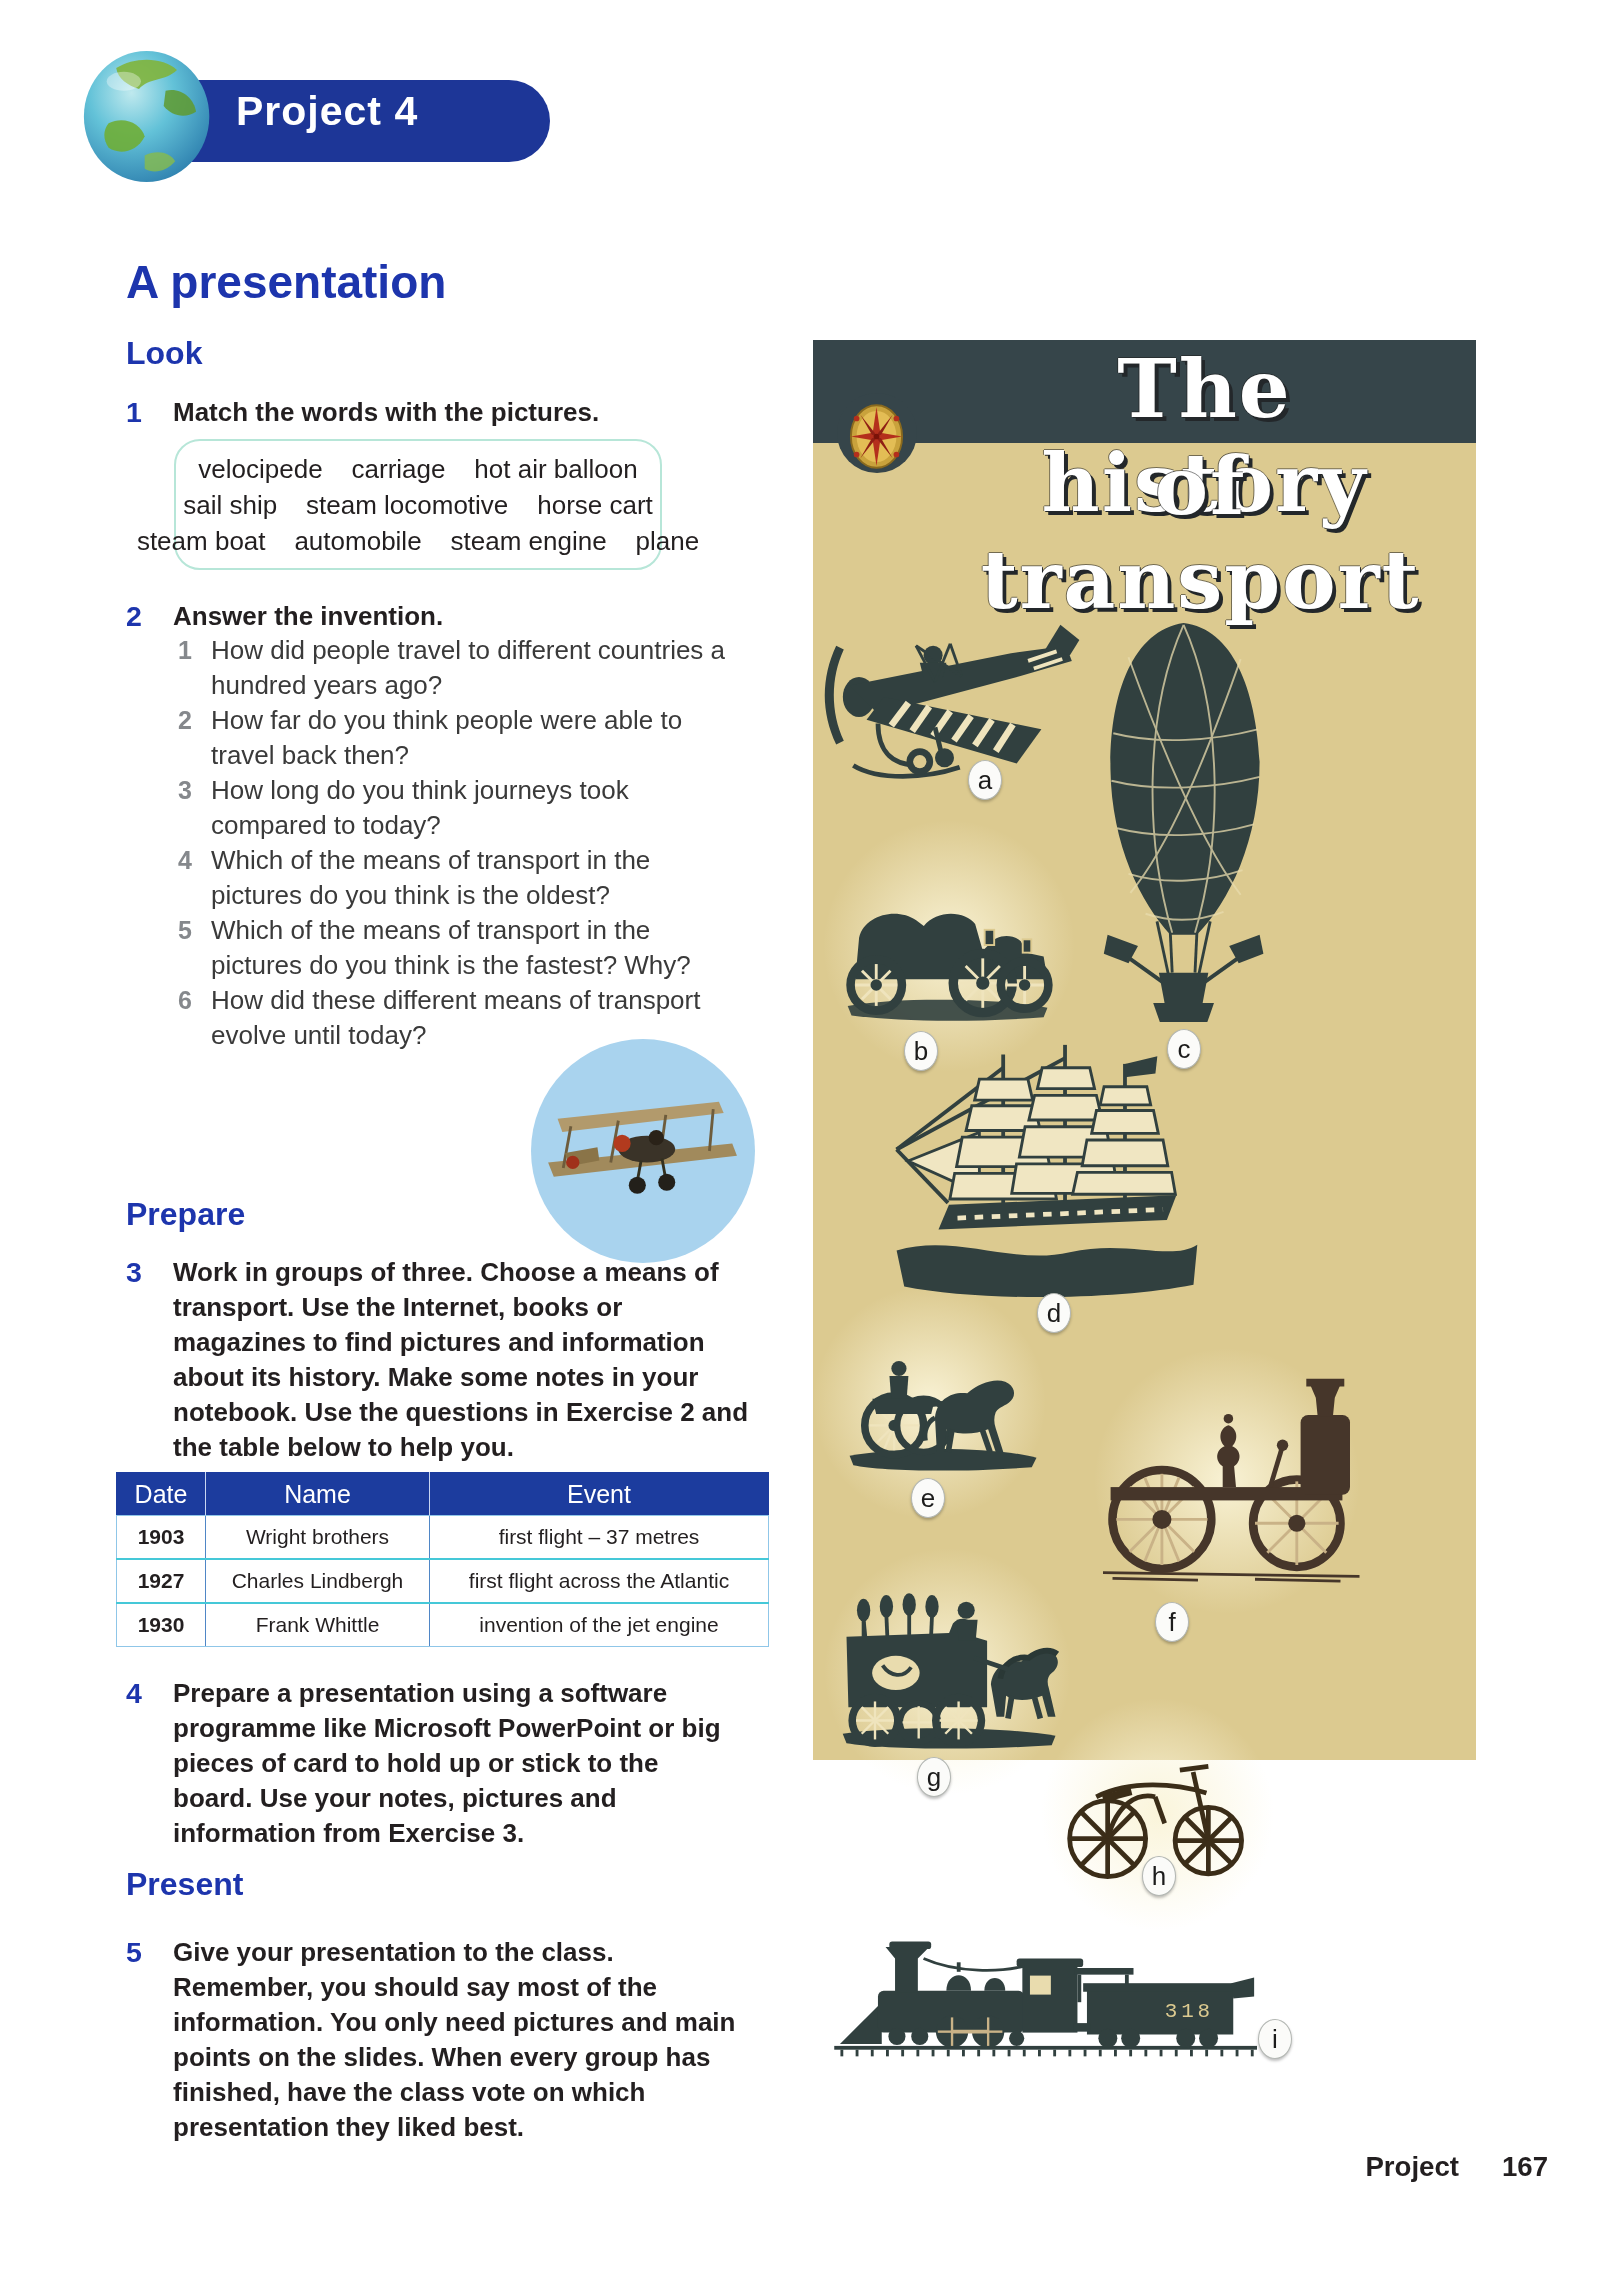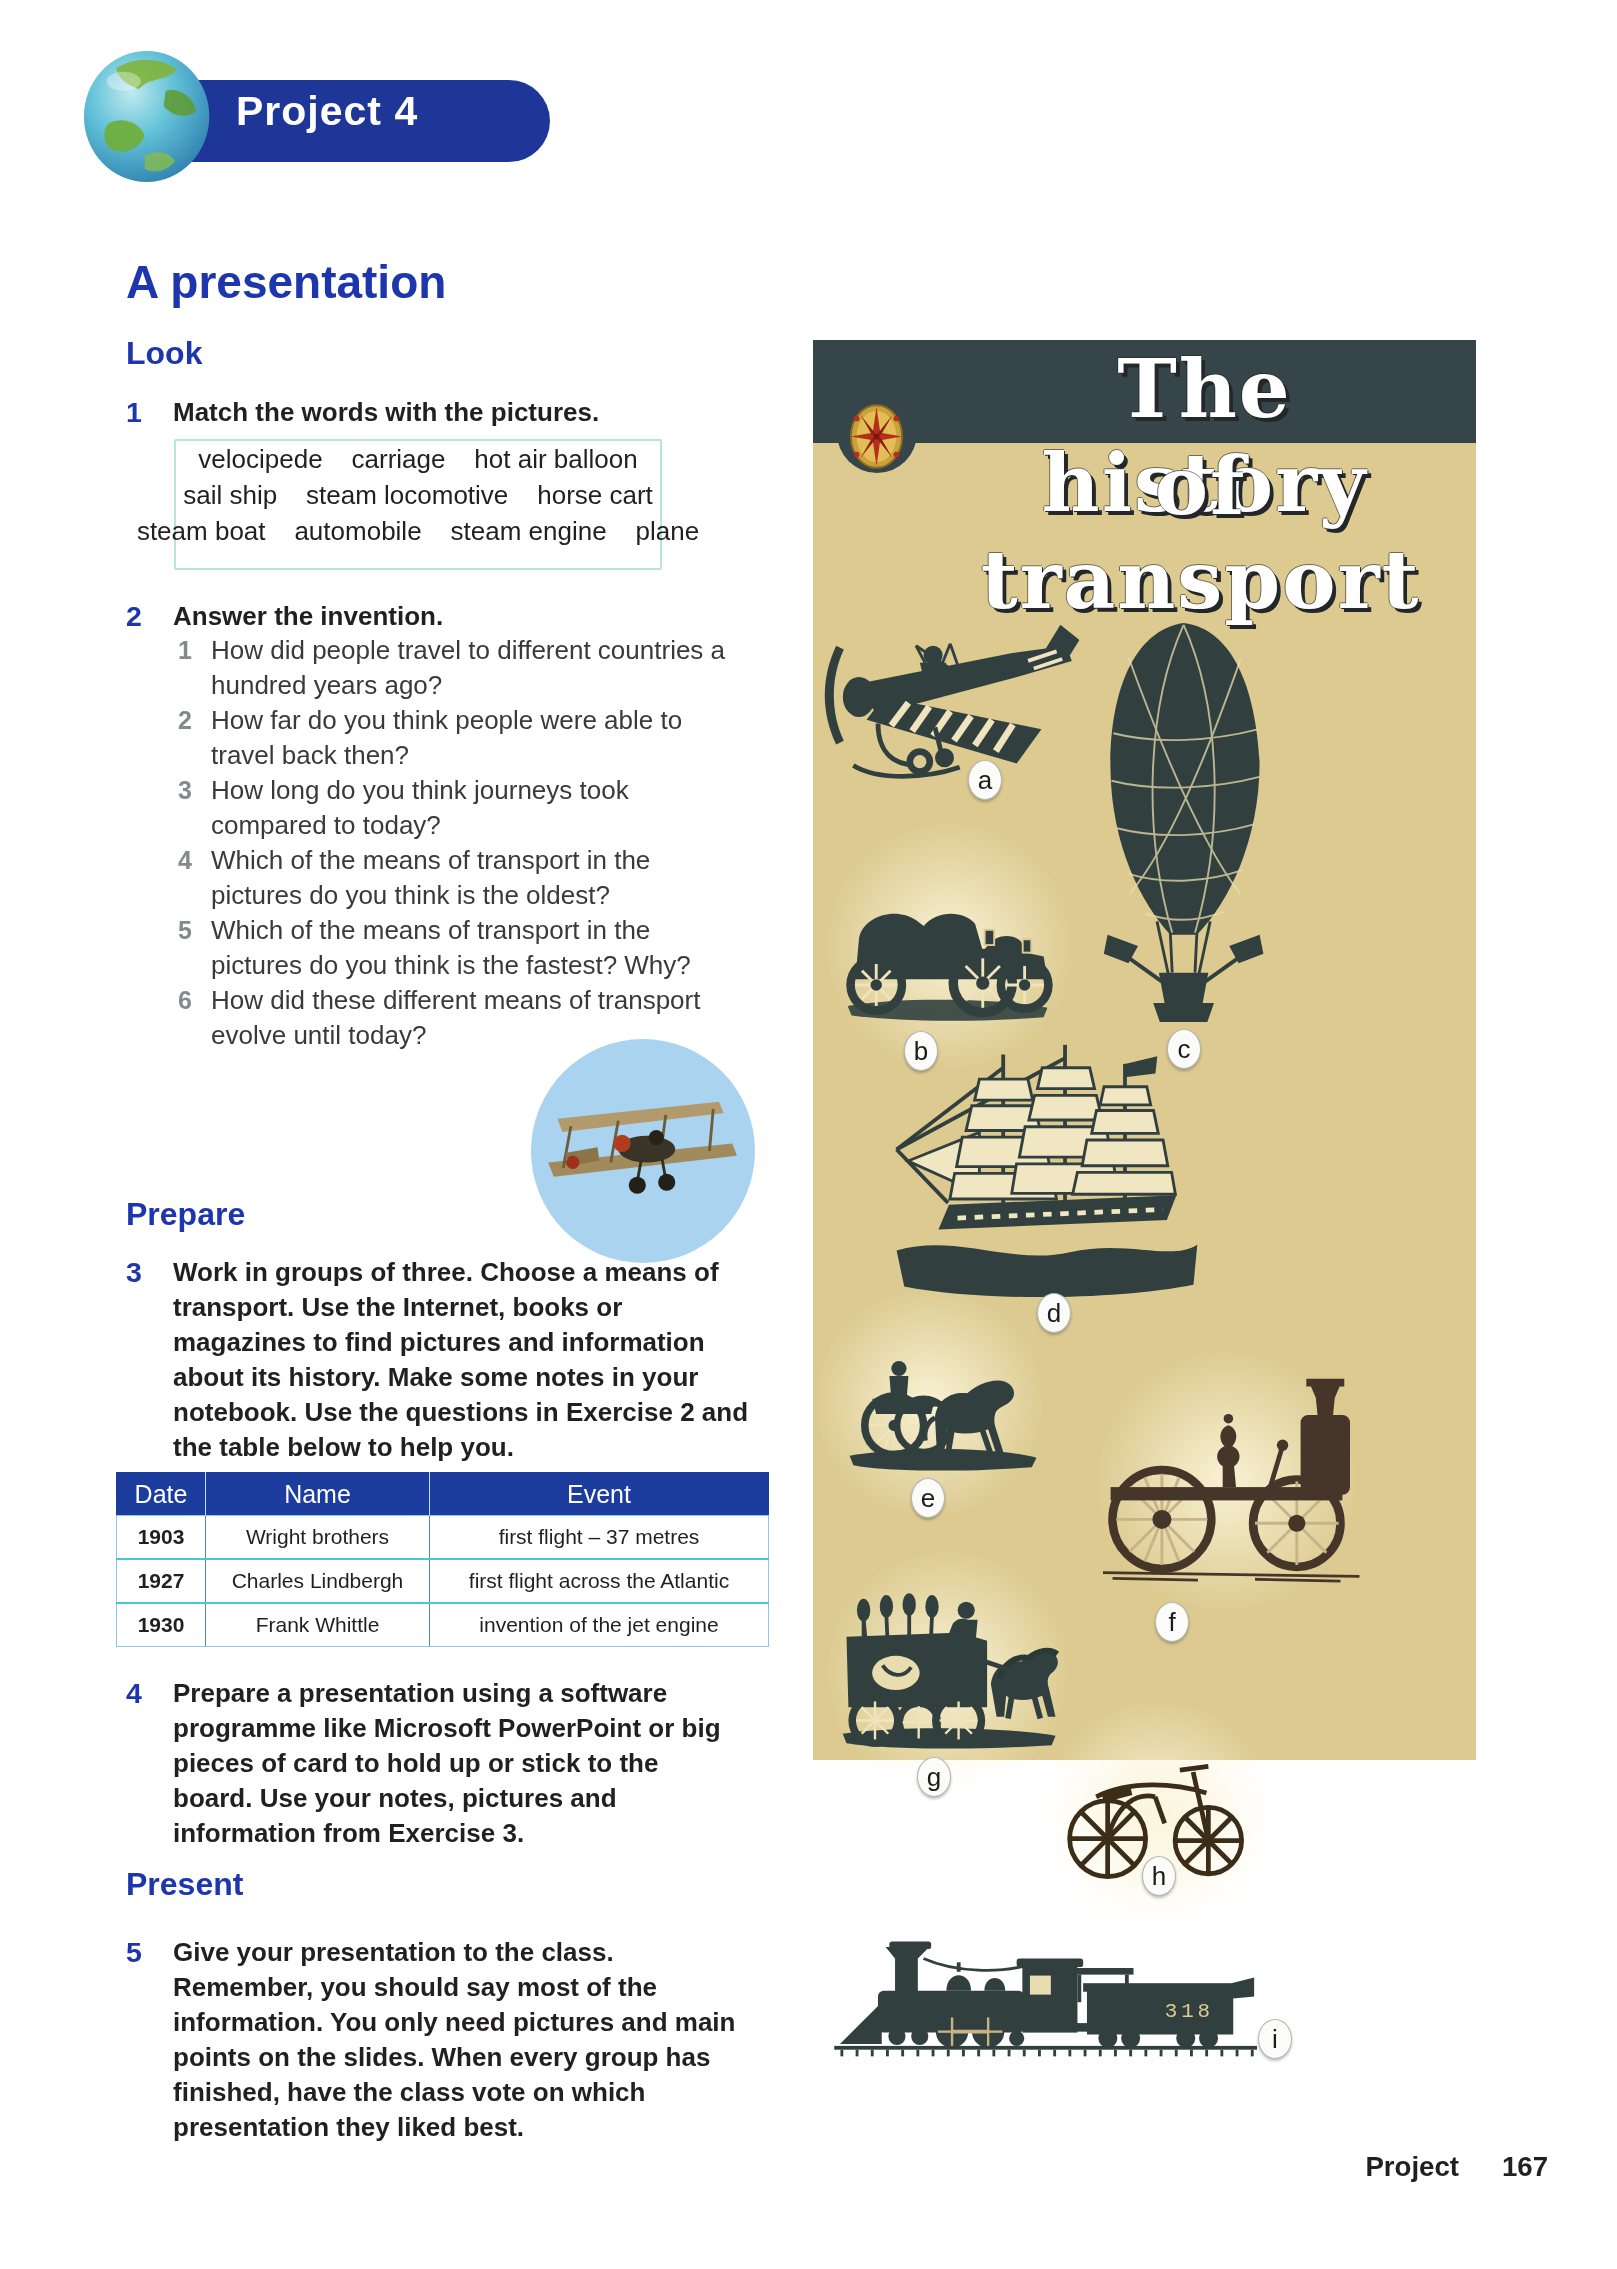--- a/index.html
+++ b/index.html
@@ -24,22 +24,22 @@
   .section-h{position:absolute;font-size:32px;font-weight:700;color:#1d35ad;}
   .ex{position:absolute;display:flex;}
   .exnum{width:47px;flex:0 0 47px;font-size:28.5px;font-weight:700;color:#1d35ad;line-height:35px;}
   .extext{font-size:26px;font-weight:700;color:#231f20;line-height:35px;}
   .q{display:flex;margin:0;}
   .qnum{width:33px;flex:0 0 33px;font-size:25px;font-weight:700;color:#85888c;line-height:35px;}
   .qtext{font-size:26px;color:#3a3a3a;line-height:35px;}
 
   #word-box{
     position:absolute;left:174px;top:439px;width:484px;height:127px;
-    border:2.9px solid #b7e6d8;border-radius:2px;background:#ffffff;
-    display:flex;flex-direction:column;align-items:center;
+    border:2.9px solid #b7e6d8;border-radius:26px;background:#ffffff;
+    display:flex;flex-direction:column;justify-content:center;align-items:center;
   }
   .wb-line{font-size:26px;color:#231f20;line-height:36px;white-space:pre;text-align:center;}
 
   #questions{position:absolute;left:178px;top:633px;width:582px;}
 
   
   #data-table{position:absolute;left:116px;top:1472px;border-collapse:collapse;}
   #data-table th{
     background:#1c3c9e;color:#ffffff;font-weight:400;font-size:25px;height:40px;
     border-right:1.9px solid #c9d6f2;border-top:1.9px solid #1c3c9e;border-bottom:1.9px solid #8fc6e8;

